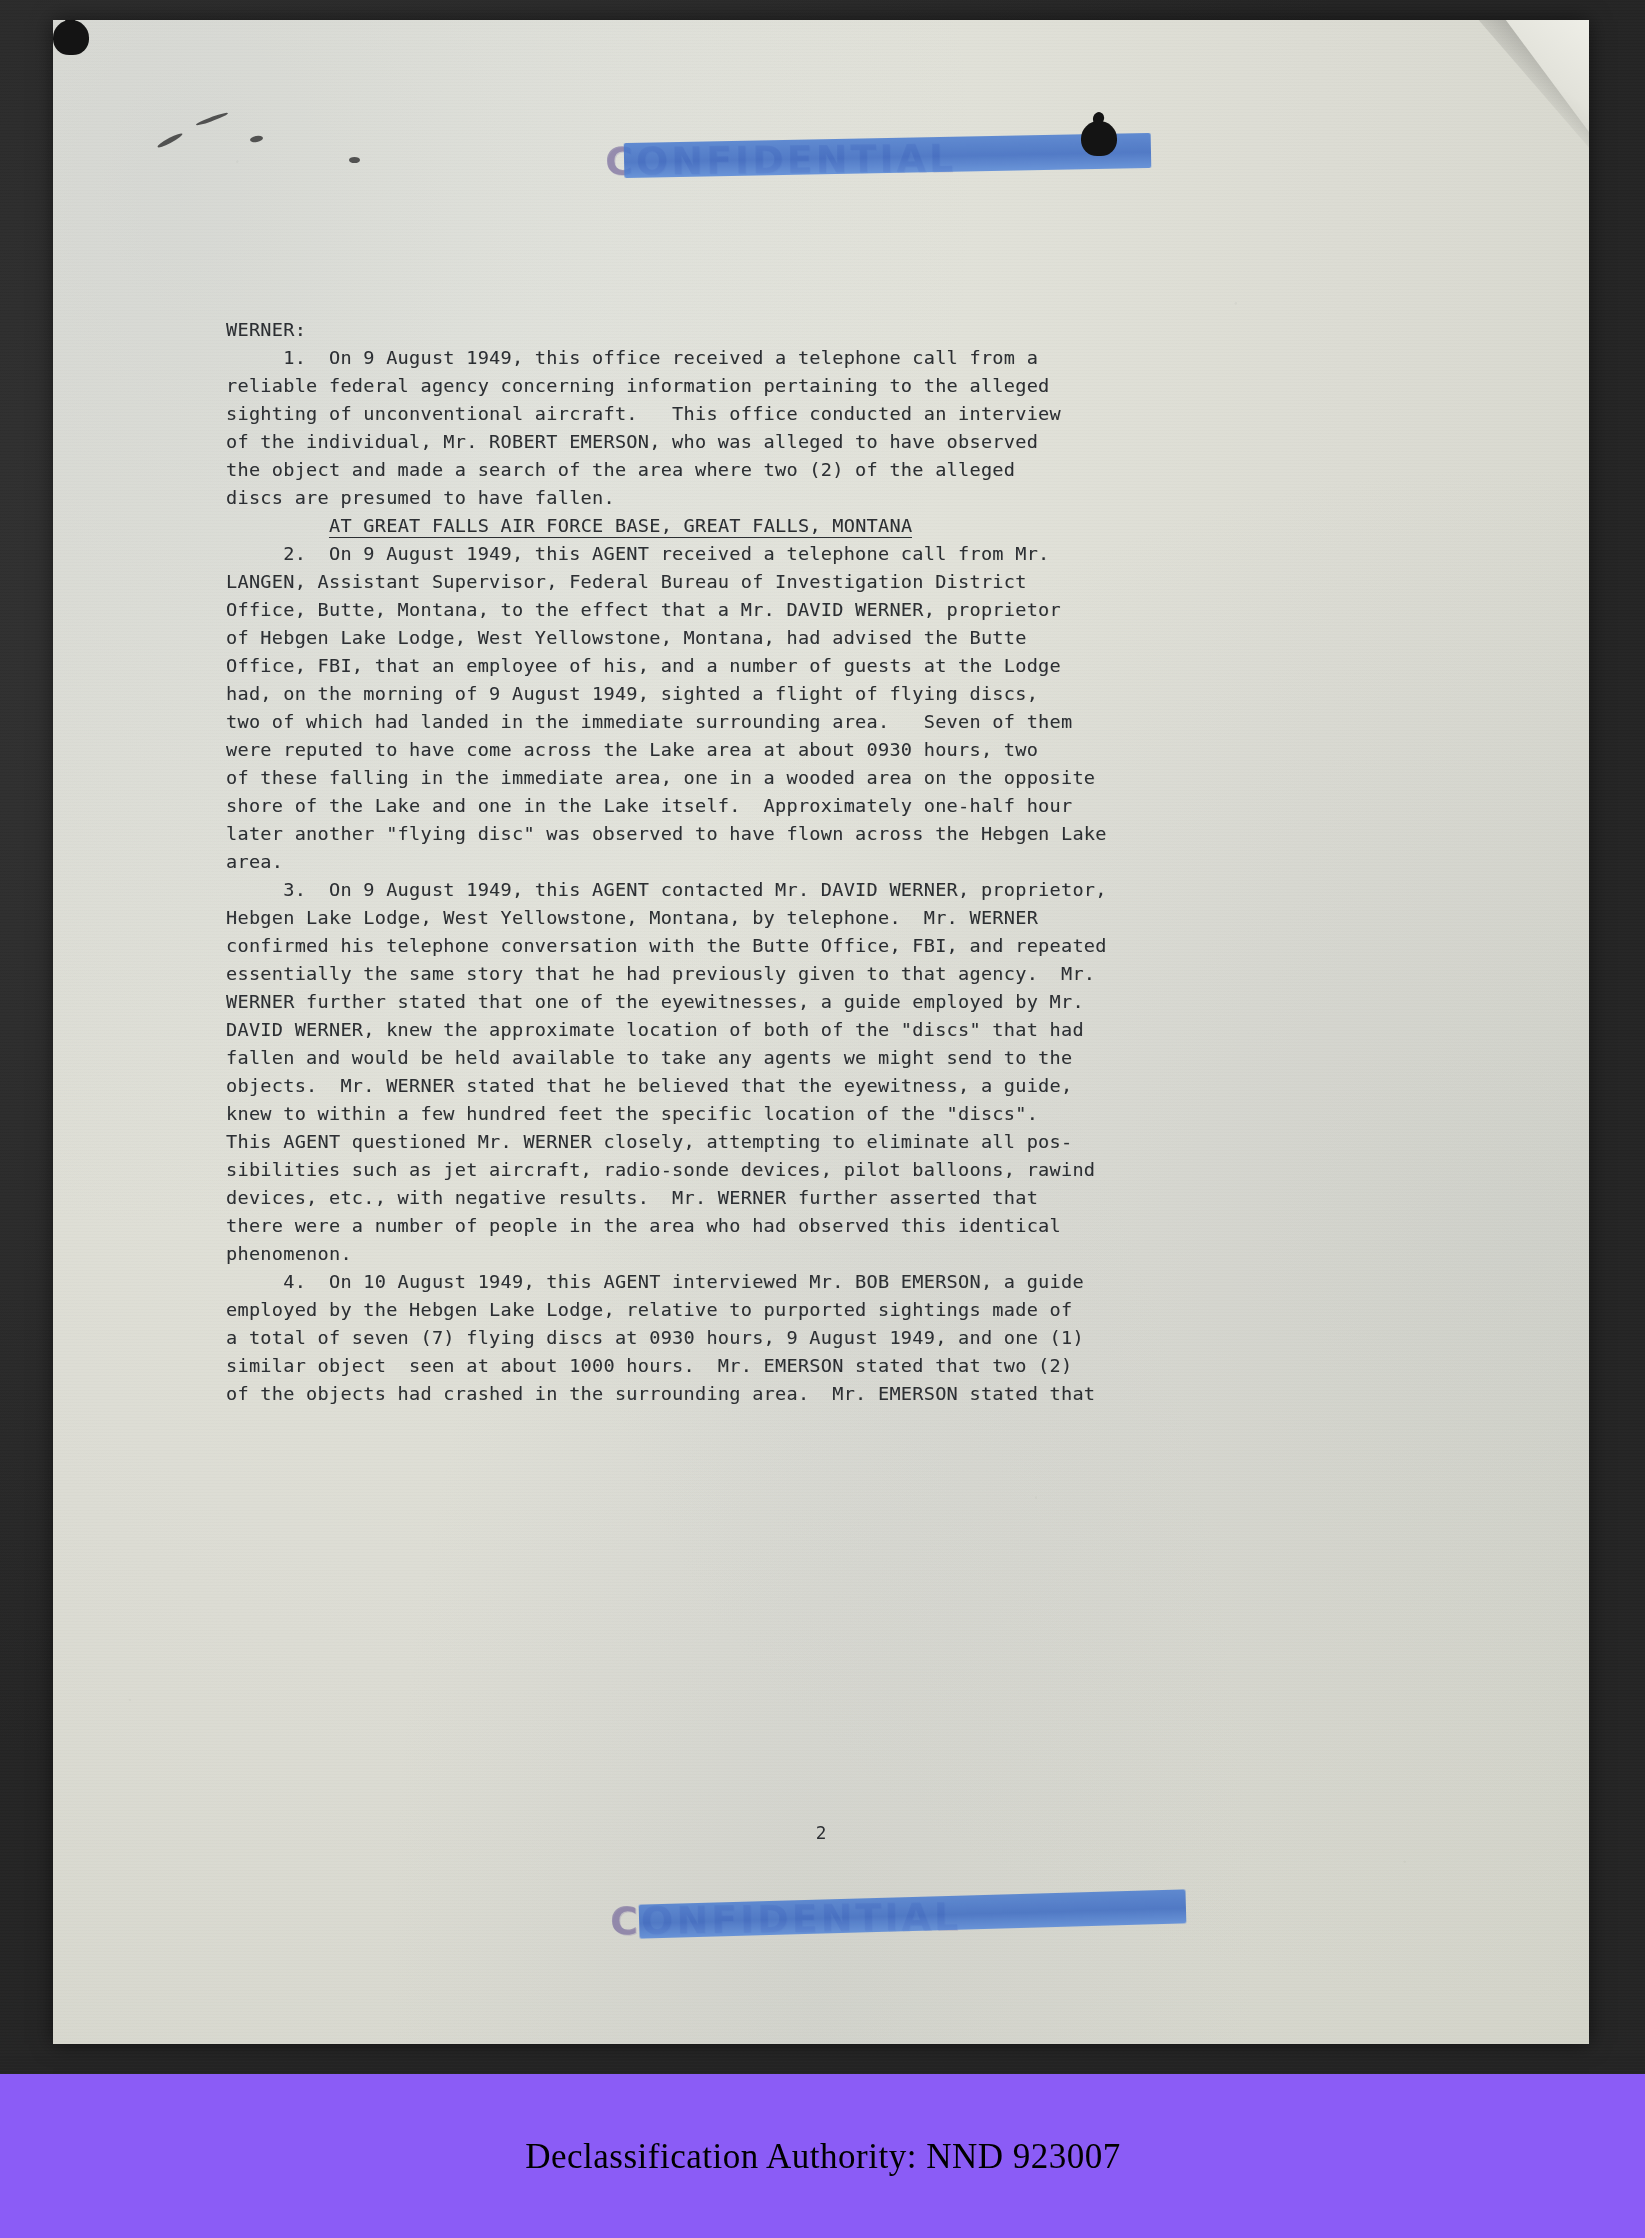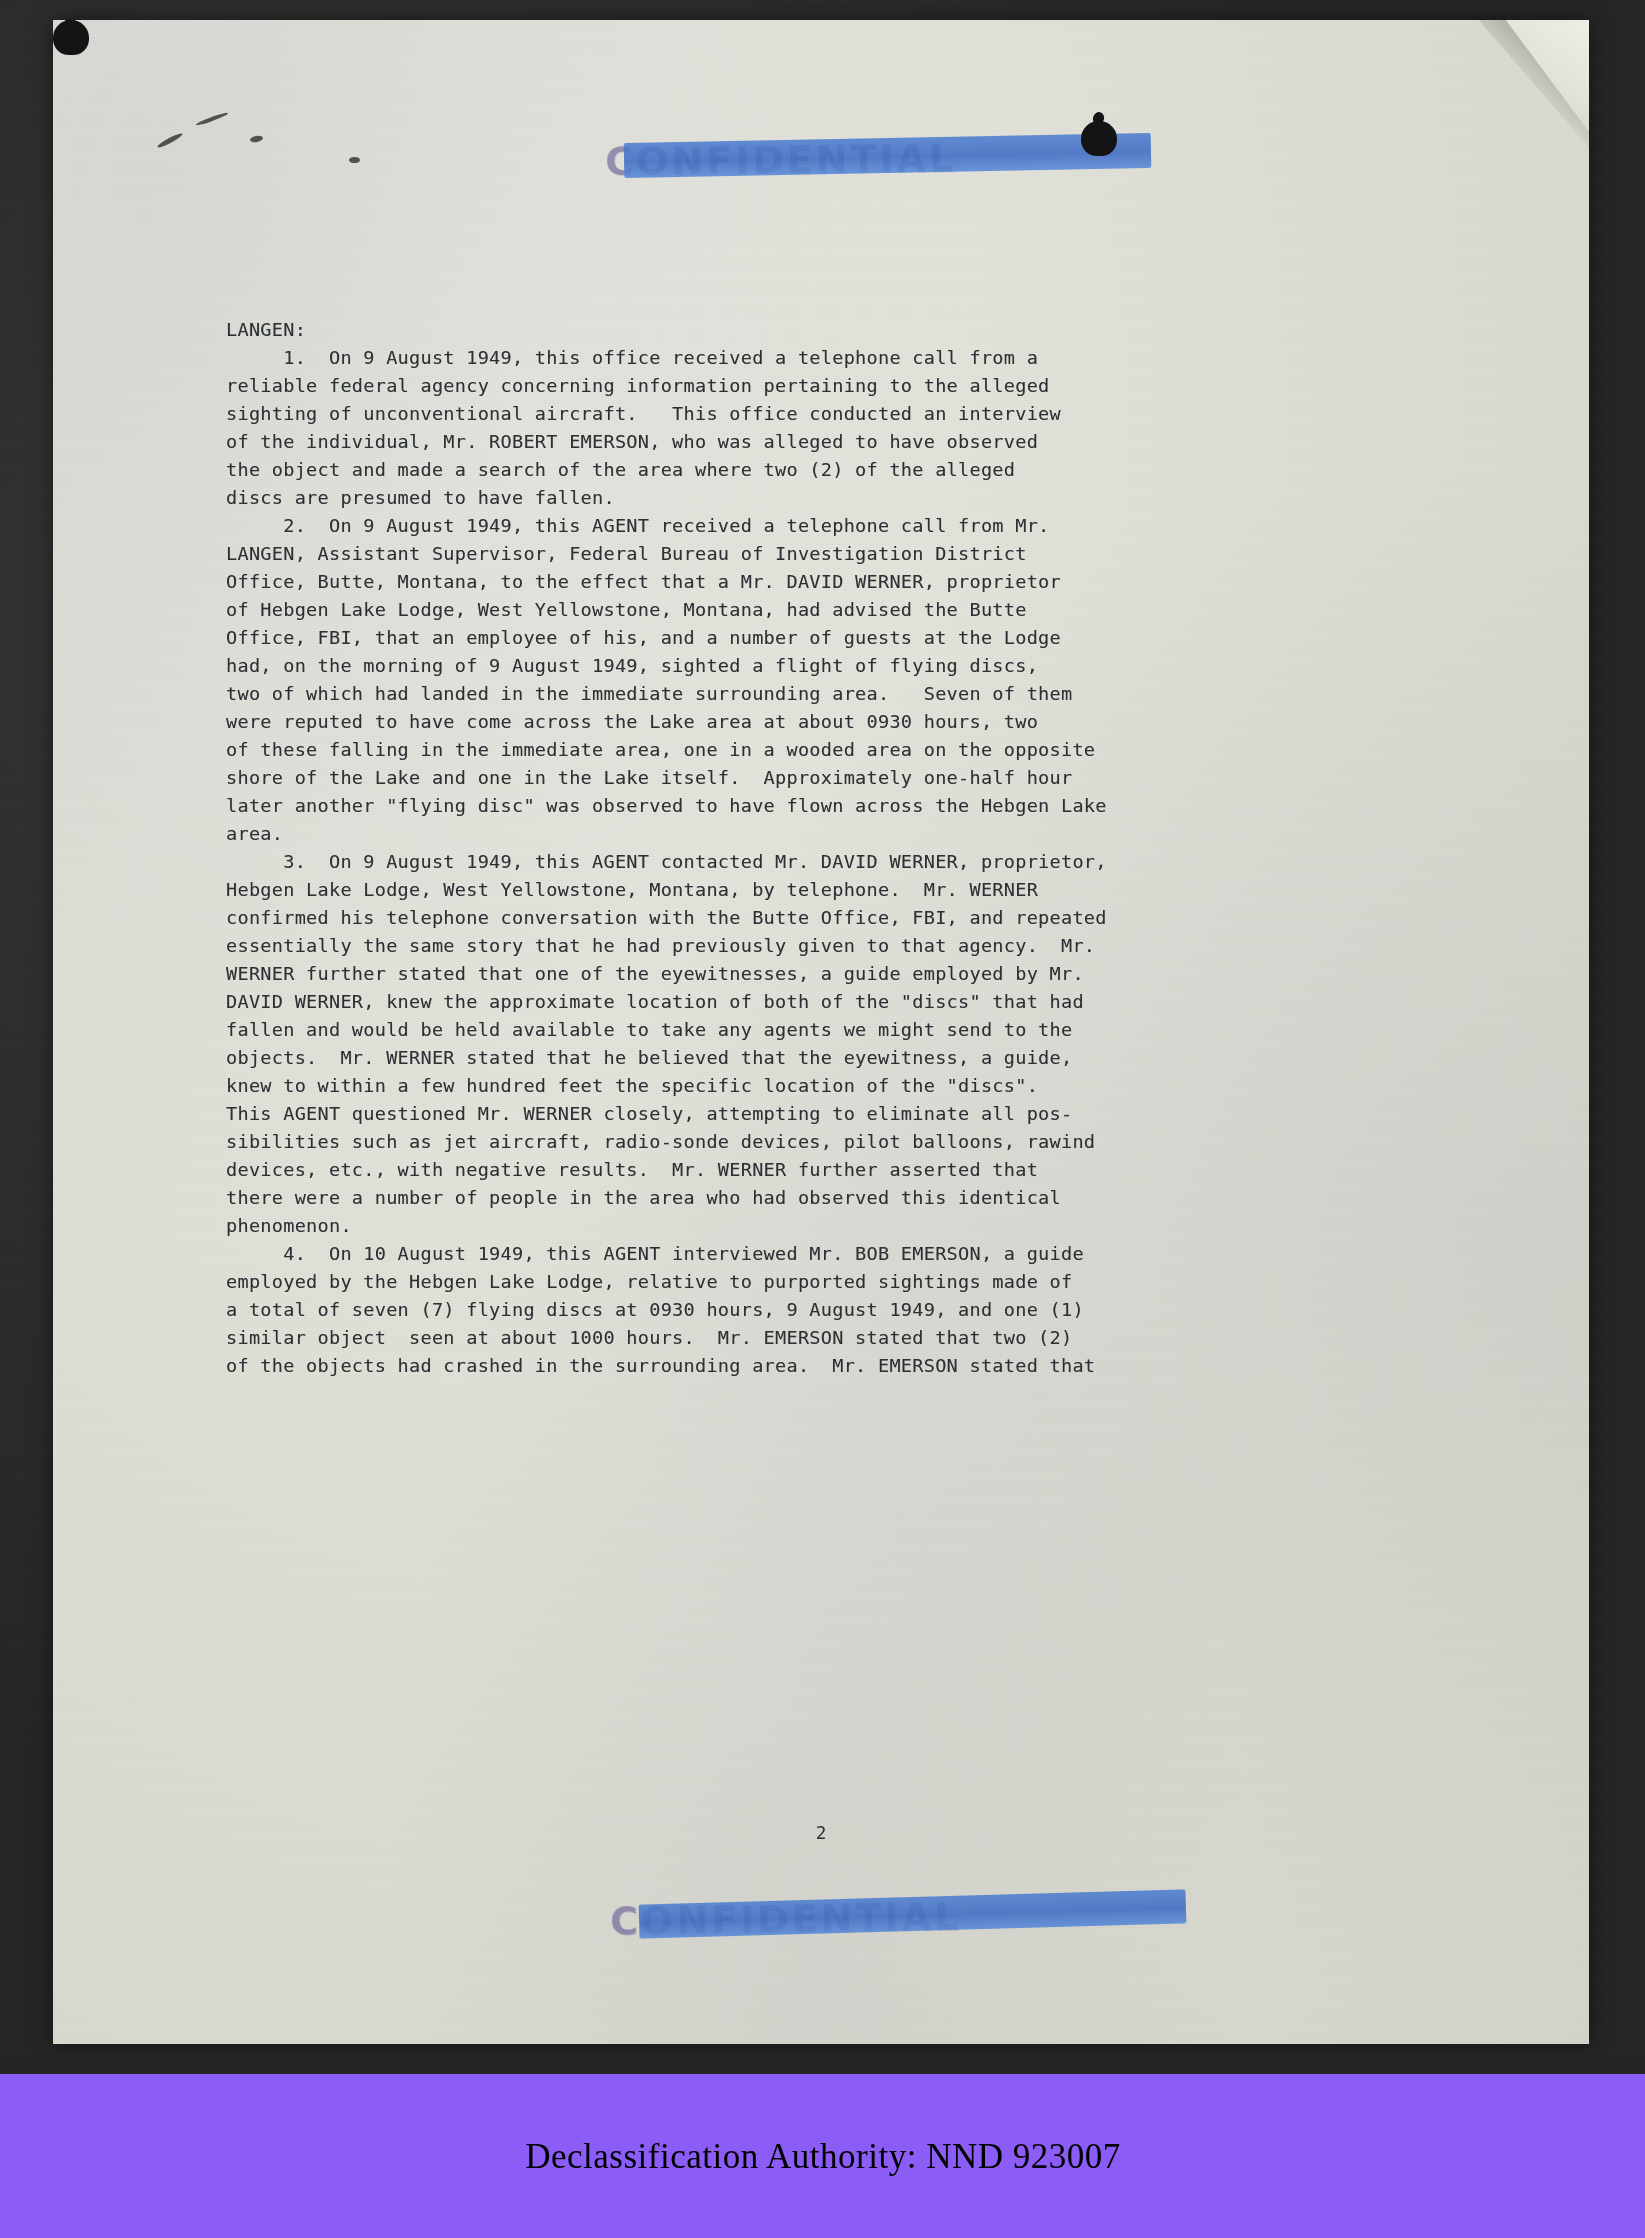--- a/index.html
+++ b/index.html
@@ -246,29 +246,30 @@
     <div class="smudge" style="left:296px;top:137px;width:10.8px;height:5.9px;"></div>
 
     <div class="clip-mark"></div>
     <div class="clip-mark clip-right"></div>
 
     <div class="stamp stamp-top">CONFIDENTIAL</div>
     <div class="redaction redaction-top"></div>
 
     <div class="typed">
 
-      <p class="blk">LANGEN:</p>
+      <p class="blk">WERNER:</p>
 
       <p class="blk">     1.  On 9 August 1949, this office received a telephone call from a
 reliable federal agency concerning information pertaining to the alleged
 sighting of unconventional aircraft.   This office conducted an interview
 of the individual, Mr. ROBERT EMERSON, who was alleged to have observed
 the object and made a search of the area where two (2) of the alleged
 discs are presumed to have fallen.</p>
 
+      <p class="heading"><span>AT GREAT FALLS AIR FORCE BASE, GREAT FALLS, MONTANA</span></p>
 
       <p class="blk">     2.  On 9 August 1949, this AGENT received a telephone call from Mr.
 LANGEN, Assistant Supervisor, Federal Bureau of Investigation District
 Office, Butte, Montana, to the effect that a Mr. DAVID WERNER, proprietor
 of Hebgen Lake Lodge, West Yellowstone, Montana, had advised the Butte
 Office, FBI, that an employee of his, and a number of guests at the Lodge
 had, on the morning of 9 August 1949, sighted a flight of flying discs,
 two of which had landed in the immediate surrounding area.   Seven of them
 were reputed to have come across the Lake area at about 0930 hours, two
 of these falling in the immediate area, one in a wooded area on the opposite

